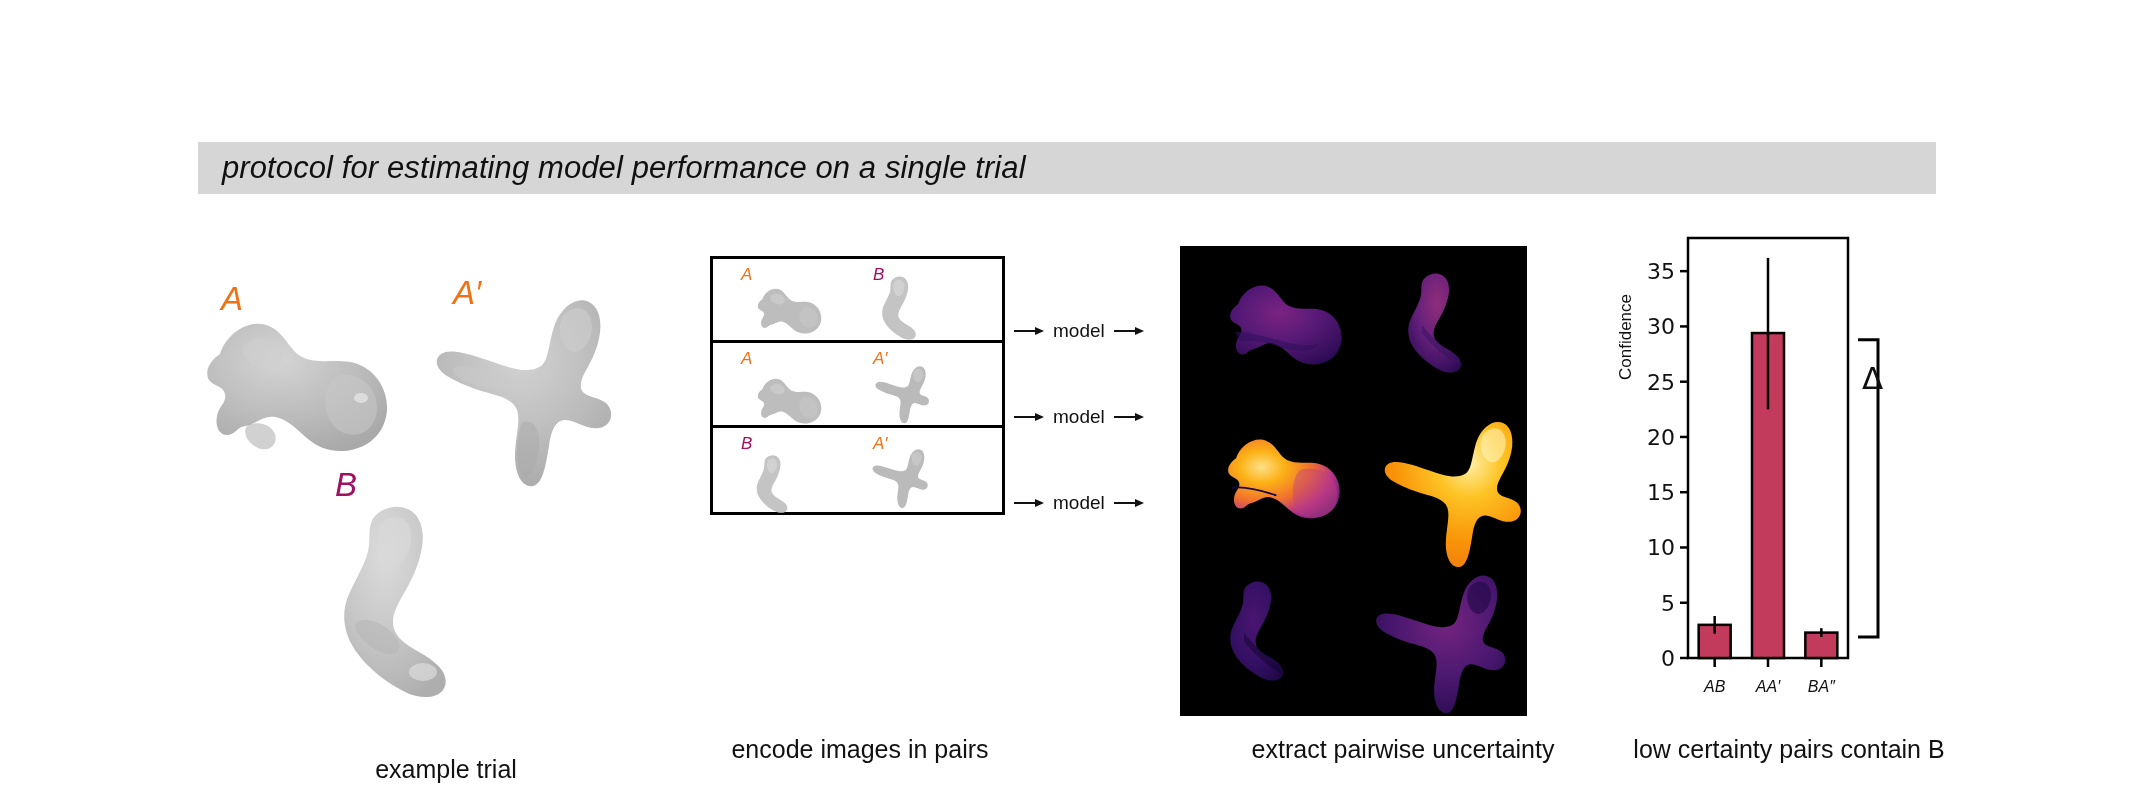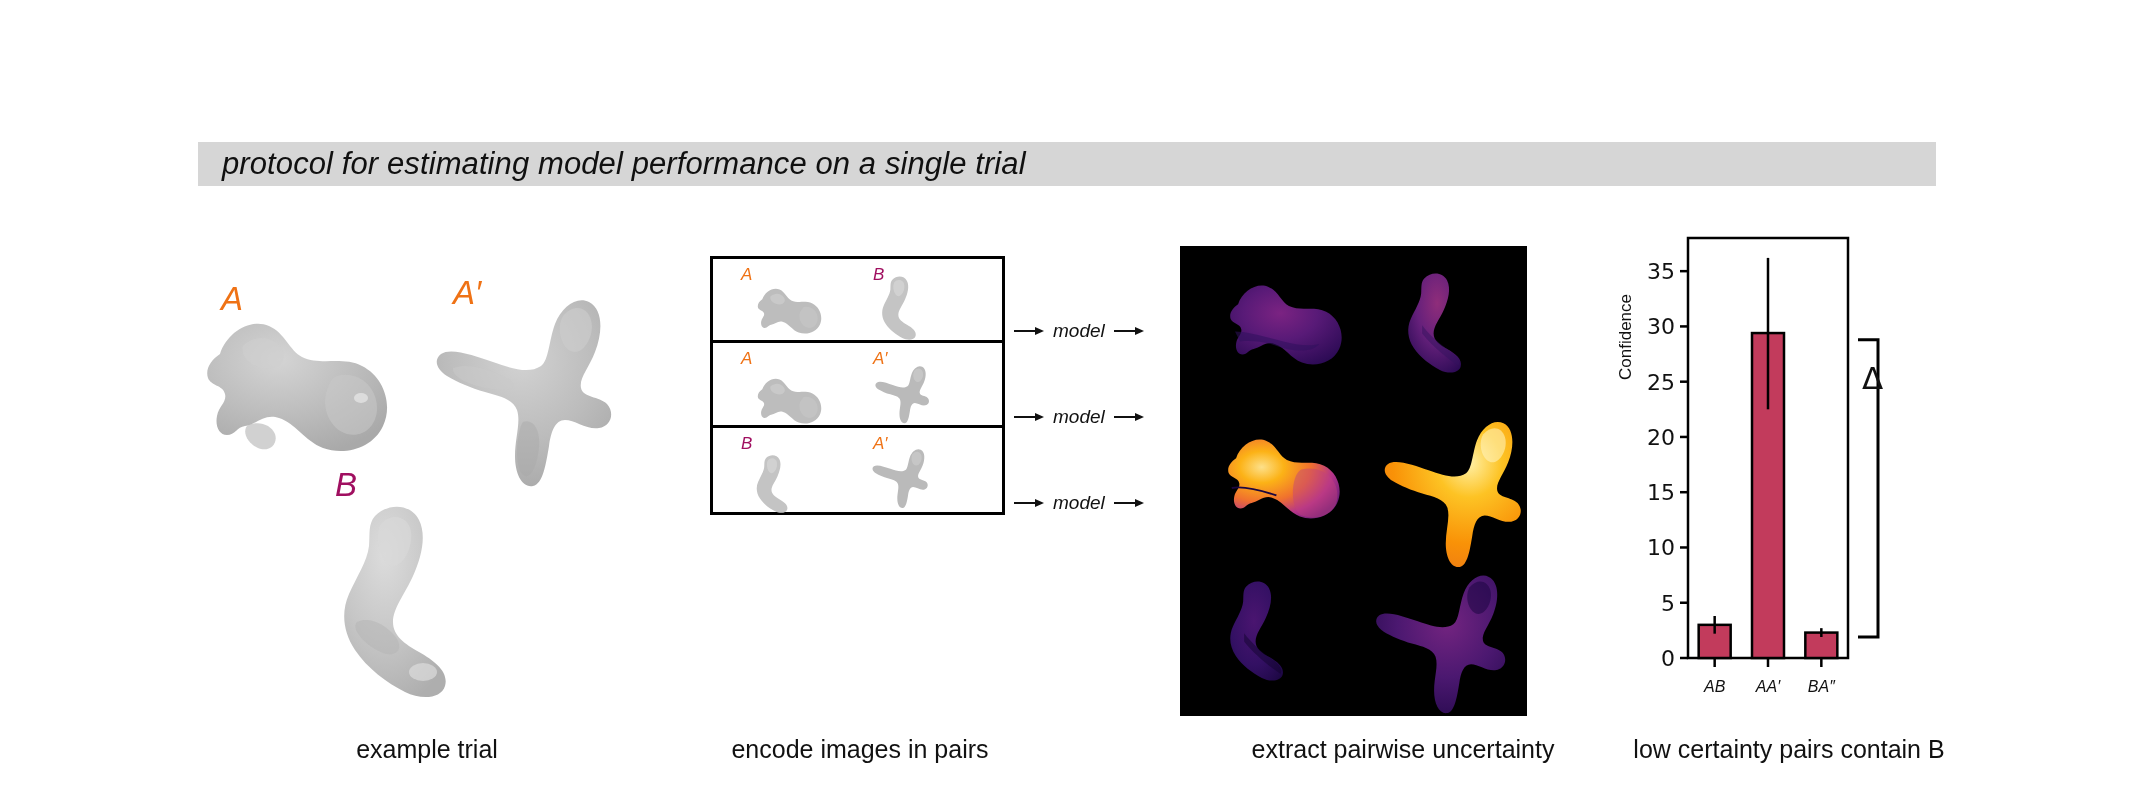--- a/index.html
+++ b/index.html
@@ -15,21 +15,21 @@
     font-family: "Liberation Sans", sans-serif;
     color: #000000;
   }
 
   
   #title-banner {
     position: absolute;
     left: 198px;
     top: 142px;
     width: 1738px;
-    height: 44px;
+    height: 52px;
     background: #d6d6d6;
     display: flex;
     align-items: center;
   }
   #title-text {
     font-style: italic;
     font-size: 31px;
     letter-spacing: 0.1px;
     padding-left: 24px;
     color: #101010;
@@ -96,21 +96,20 @@
   }
   .pair-lbl.left  { left: 28px; top: 6px; }
   .pair-lbl.right { left: 160px; top: 6px; }
 
   
   .model-group {
     position: absolute;
     display: flex;
     align-items: center;
     gap: 9px;
-    font-style: italic;
     font-size: 19px;
     color: #111;
     white-space: nowrap;
   }
   .arrow-svg { display: block; }
 
   
   #panel-heatmaps {
     position: absolute;
     left: 1180px;
@@ -227,21 +226,21 @@
         C122 165 136 176 132 190 C128 203 108 204 92 196
         C74 187 54 172 42 154 C30 136 28 116 36 98
         C44 80 54 66 56 50 C57 38 55 28 62 20 Z"></path>
       <path fill="#d9d9d9" opacity="0.65" d="M68 28 C78 16 96 20 98 36 C100 52 90 70 80 70 C68 70 60 40 68 28 Z"></path>
       <path fill="#b4b4b4" opacity="0.5" d="M44 126 C56 120 72 128 82 140 C90 150 86 160 74 158 C58 155 36 134 44 126 Z"></path>
       <ellipse cx="110" cy="176" rx="14" ry="9" fill="#e2e2e2" opacity="0.6"></ellipse>
     </svg>
   </div>
 </div>
 
-<div class="caption" style="left:192px; width:470px;">example trial</div>
+<div class="caption" style="left:211px; width:470px;margin-top:20px;">example trial</div>
 
 <div id="panel-pairs">
 
   <div class="pair-row">
     <div class="pair-lbl lbl-orange left">A</div>
     <div class="pair-lbl lbl-magenta right">B</div>
     <div class="blob" style="left:22px; top:22px;">
       <svg width="104" height="60" viewBox="0 0 250 170">
           <path fill="#bdbdbd" d="M55 52 C62 30 86 16 104 24 C120 31 124 48 137 55 C155 64 178 54 197 64 C219 75 228 103 218 124 C208 146 180 154 158 146 C140 139 130 121 114 116 C100 111 92 122 80 124 C72 125 70 133 62 133 C54 133 50 124 52 114 C54 104 62 100 60 92 C58 83 46 84 43 76 C40 67 46 58 55 52 Z"></path>
           <path fill="#d0d0d0" opacity="0.6" d="M78 44 C90 32 108 34 116 46 C122 55 118 64 108 66 C94 69 74 58 78 44 Z"></path>

